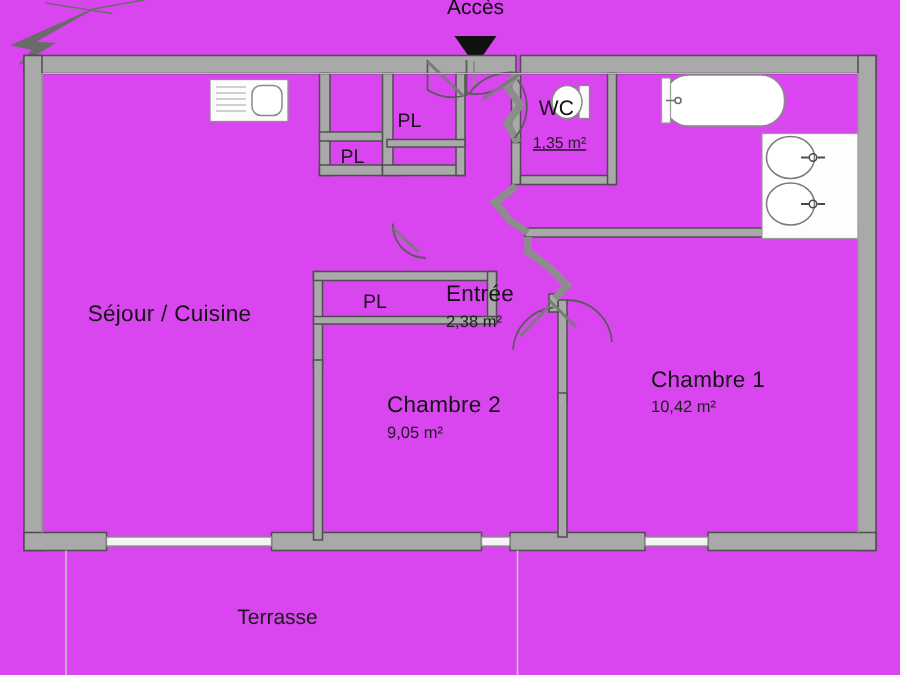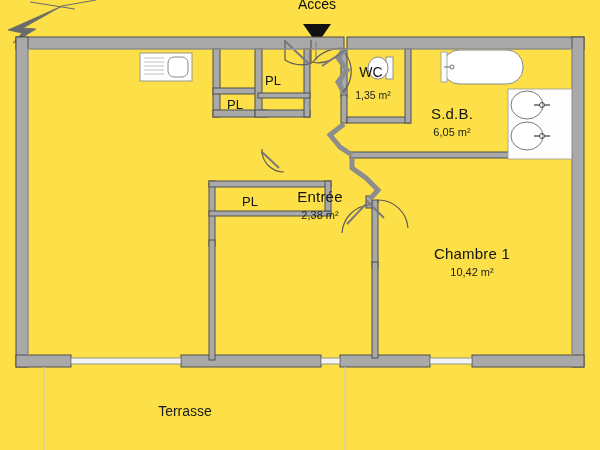--- a/index.html
+++ b/index.html
@@ -4,35 +4,35 @@
 <style>
   html, body {
     margin: 0;
     padding: 0;
     background: #ffffff;
   }
   #plan-root {
     position: relative;
     width: 600px;
     height: 450px;
-    background: #fde047;
+    background: #d946ef;
     font-family: "Liberation Sans", sans-serif;
     overflow: hidden;
   }
   #plan-svg {
     position: absolute;
     left: 0;
     top: 0;
     width: 600px;
     height: 450px;
     display: block;
   }
   .room-label {
     position: absolute;
-    text-align: center;
+    text-align: left;
     color: #1a1a1a;
     white-space: nowrap;
     transform: translate(-50%, -50%);
     line-height: 1.05;
   }
   .room-name {
     font-size: 15px;
     letter-spacing: 0.2px;
     color: #131313;
   }
@@ -46,20 +46,21 @@
     transform: translate(-50%, -50%);
     font-size: 13px;
     color: #141414;
     white-space: nowrap;
   }
   .small-room-name {
     font-size: 14px;
   }
   .small-room-area {
     font-size: 10.5px;
+    text-decoration: underline;
   }
   .access-label {
     position: absolute;
     transform: translate(-50%, 0);
     font-size: 14px;
     color: #0d0d0d;
     white-space: nowrap;
   }
   .outside-label {
     position: absolute;
@@ -221,32 +222,33 @@
     <g stroke="#c9c9c9" stroke-width="1" fill="none">
       <line x1="44" y1="367" x2="44" y2="450"></line>
       <line x1="345" y1="367" x2="345" y2="450"></line>
     </g>
 
   </svg>
 
   <div class="access-label" style="left:317px; top:-4px;">Accès</div>
 
   <div class="room-label" style="left:113px; top:210px;">
+    <div class="room-name">Séjour / Cuisine</div>
   </div>
 
   <div class="room-label" style="left:456px; top:262px;margin-left:16px;">
     <div class="room-name">Chambre 1</div>
     <div class="room-area">10,42 m²</div>
   </div>
 
-
-  <div class="room-label" style="left:452px; top:122px;">
-    <div class="room-name">S.d.B.</div>
-    <div class="room-area">6,05 m²</div>
-  </div>
+  <div class="room-label" style="left:296px; top:279px;">
+    <div class="room-name">Chambre 2</div>
+    <div class="room-area">9,05 m²</div>
+  </div>
+
 
   <div class="room-label" style="left:320px; top:165px;margin-top:40px;">
     <div class="room-name">Entrée</div>
     <div class="room-area">2,38 m²</div>
   </div>
 
   <div class="room-label" style="left:371px; top:72px;">
     <div class="room-name small-room-name">WC</div>
   </div>
   <div class="room-label" style="left:373px; top:96px;">

